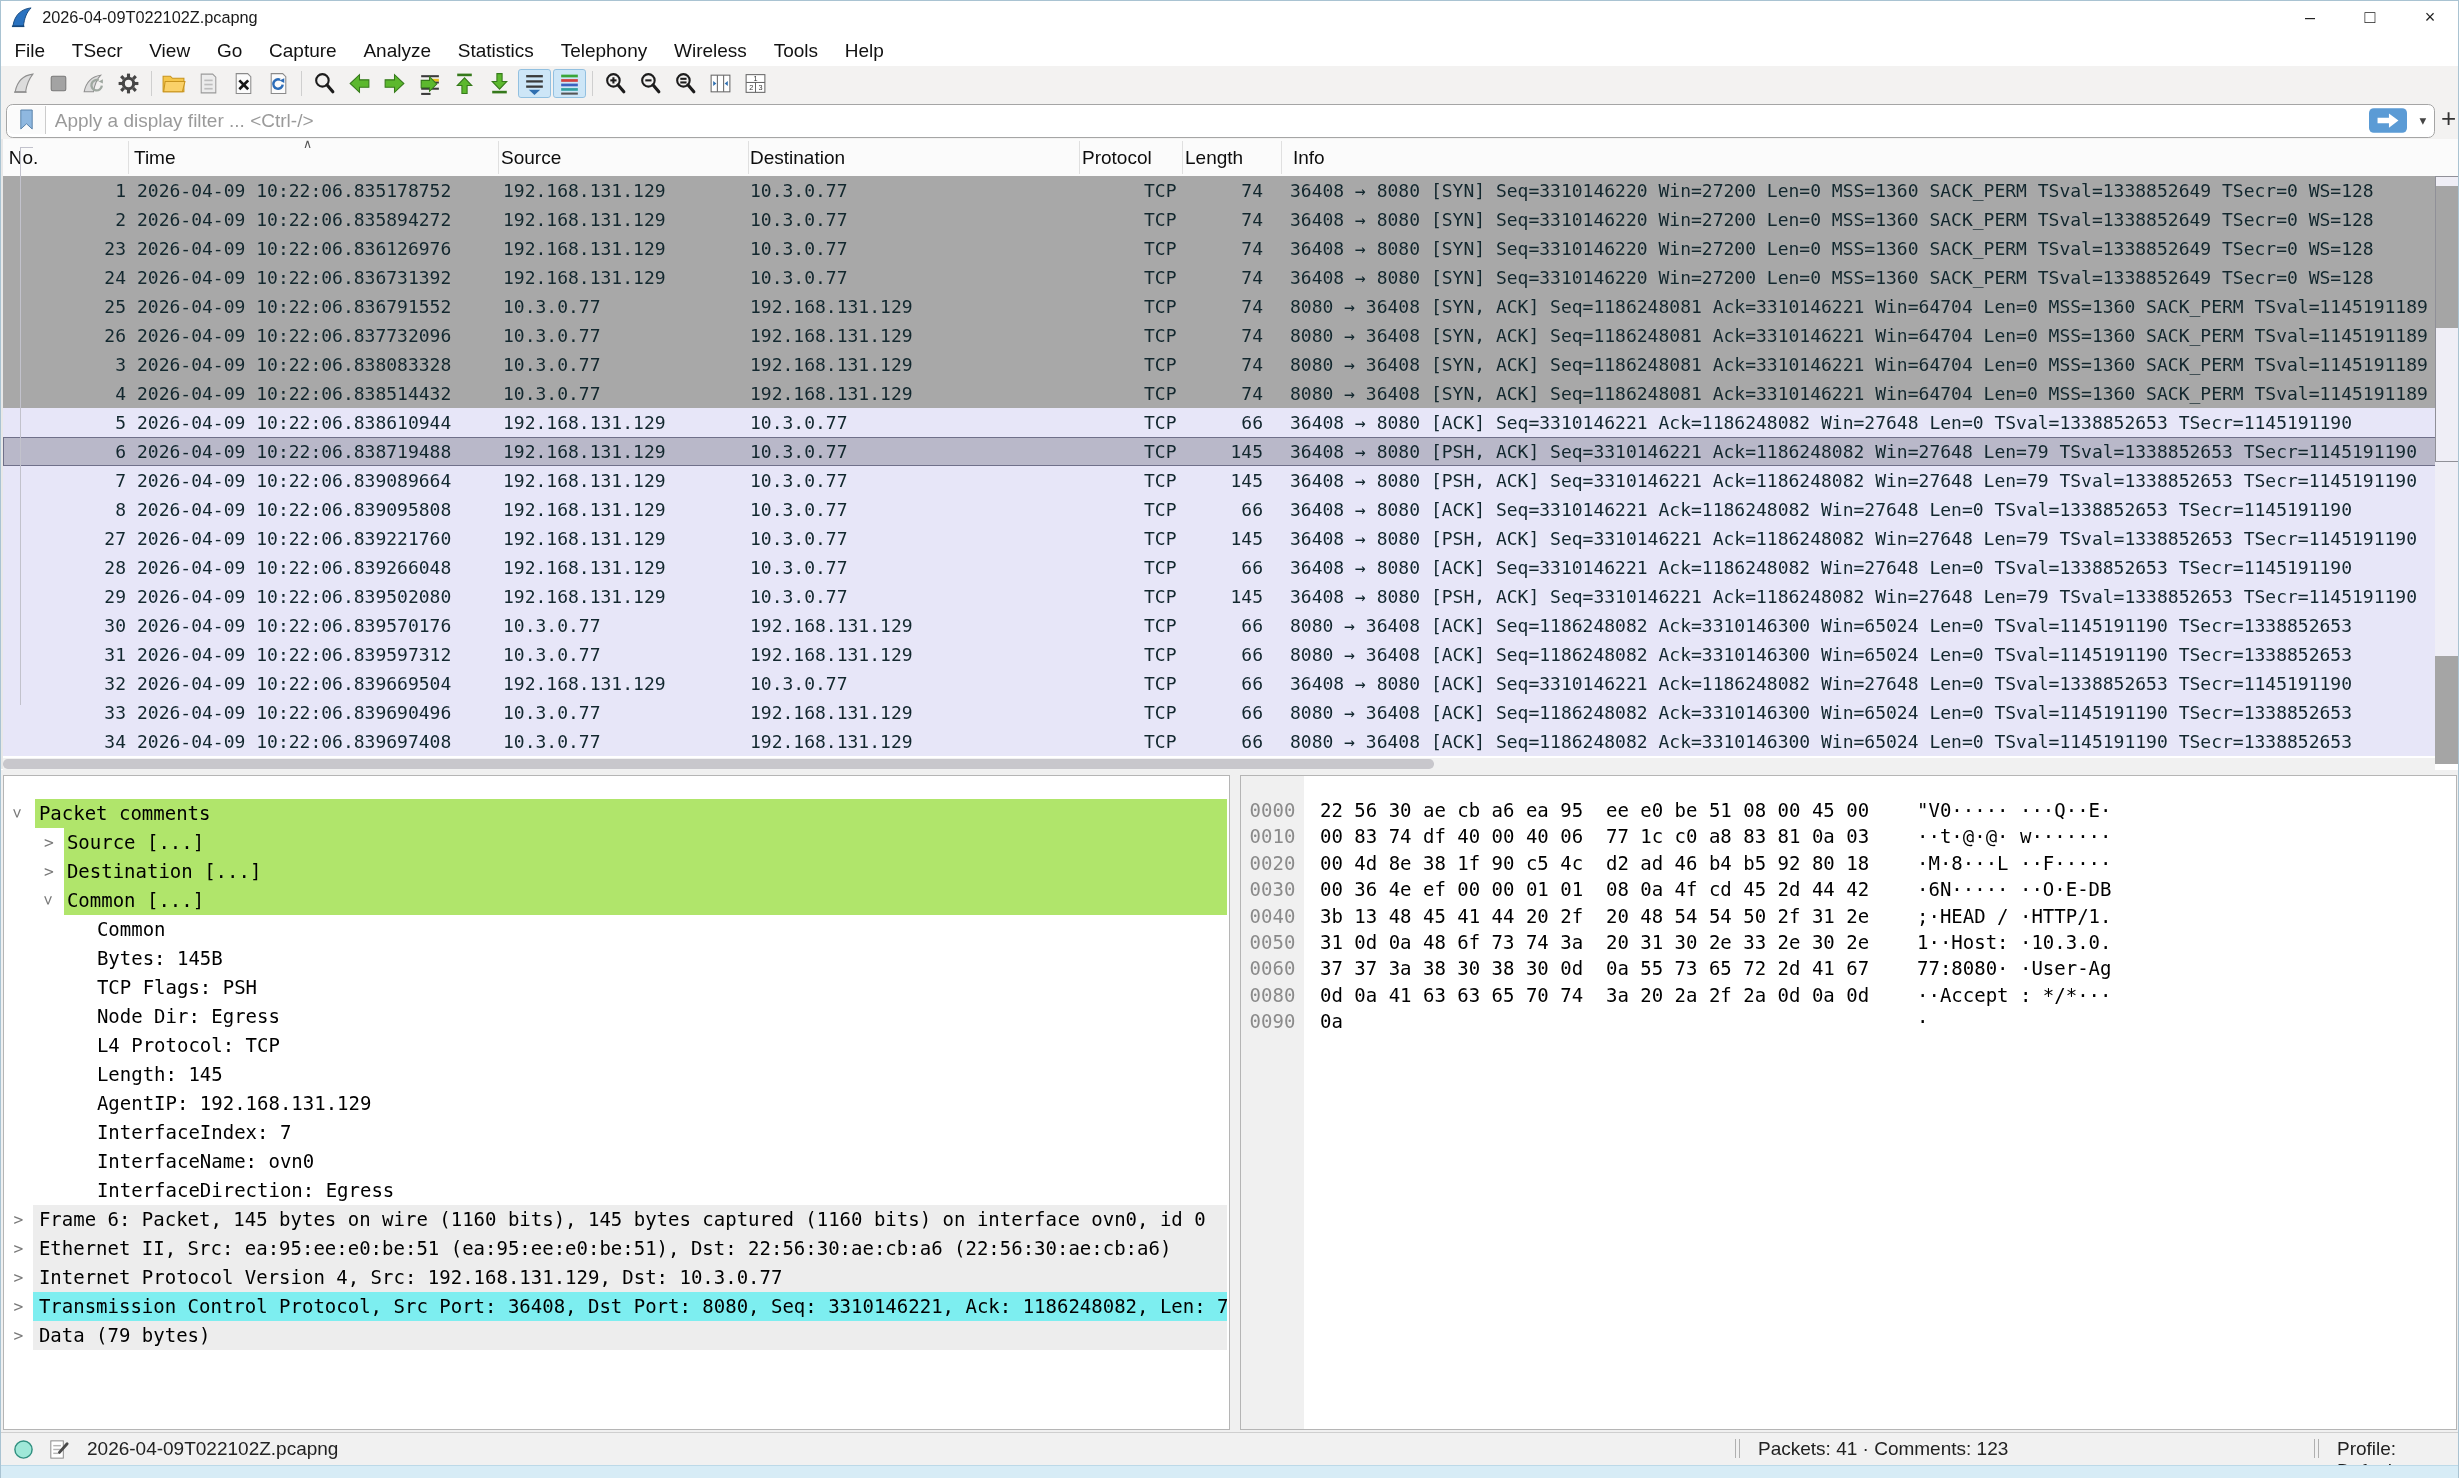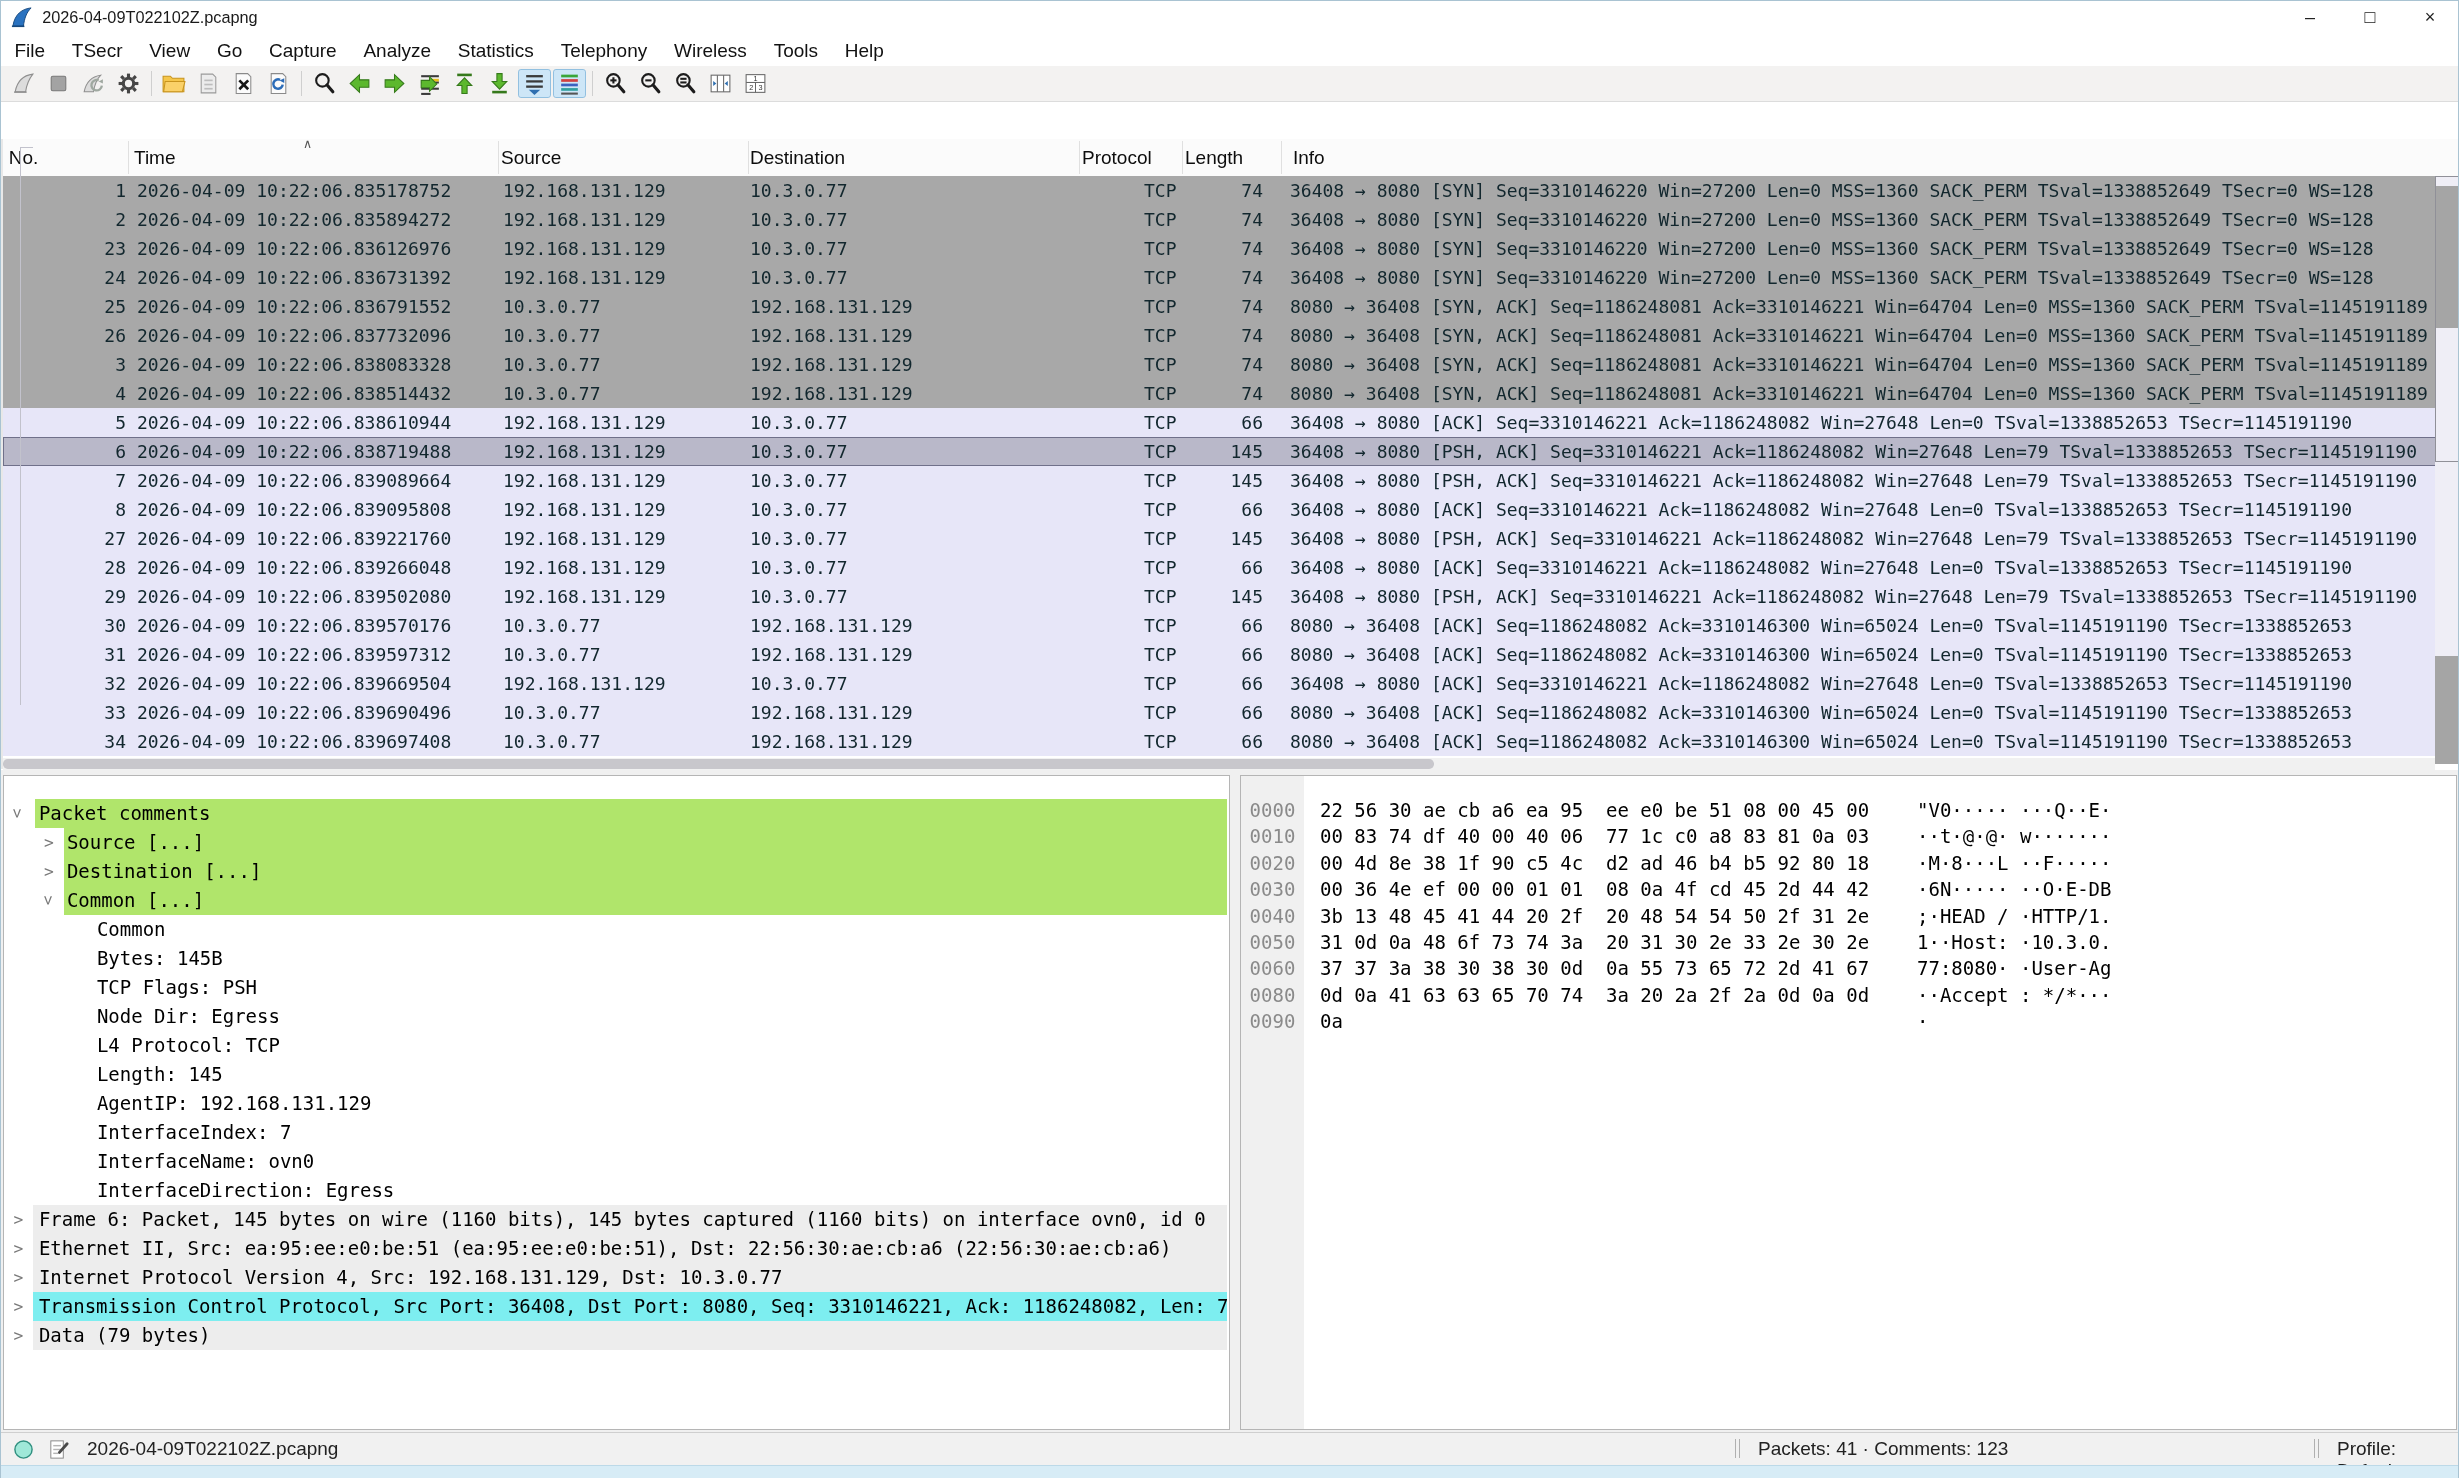--- a/index.html
+++ b/index.html
@@ -280,20 +280,38 @@
           <rect x="3" y="3.5" width="18" height="17" fill="#ffffff" stroke="#666"></rect>
           <line x1="3" y1="11" x2="21" y2="11" stroke="#666"></line>
           <line x1="12" y1="11" x2="12" y2="20.5" stroke="#666"></line>
           <text x="10" y="9.5" font-size="7" fill="#333" font-family="sans-serif">1</text>
           <text x="6" y="18.5" font-size="7" fill="#333" font-family="sans-serif">2</text>
           <text x="15" y="18.5" font-size="7" fill="#333" font-family="sans-serif">3</text>
         </svg>
     </div>
   </div>
 
+  <div id="filterbar">
+    <div id="filterbox">
+      <div id="bookmarkbox">
+        <svg width="19" height="23" viewBox="0 0 20 24">
+            <path d="M4 2 h12 v20 l-6 -5.5 l-6 5.5 Z" fill="#8fb8e0" stroke="#5580a8"></path>
+          </svg>
+      </div>
+      <input id="filterinput" value="" placeholder="Apply a display filter ... &lt;Ctrl-/&gt;" style="">
+      <div id="applybtn">
+        <svg width="38" height="25" viewBox="0 0 40 26">
+            <rect x="0" y="0" width="40" height="26" rx="5" fill="#5b9bd5"></rect>
+            <polygon points="9,10 21,10 21,5.5 31,13 21,20.5 21,16 9,16" fill="#ffffff"></polygon>
+          </svg>
+      </div>
+      <div id="applydrop">▾</div>
+    </div>
+    <div id="addfilterbtn">+</div>
+  </div>
 
   <div id="packetlist">
     <div id="plheader">
       <span id="sortind">∧</span>
     <span class="hlabel" style="left: 5.8px;">No.</span>
         <span class="hlabel" style="left: 131px; text-align: center;">Time</span>
         <span class="hlabel" style="left: 498px;">Source</span>
         <span class="hlabel" style="left: 747px;">Destination</span>
         <span class="hlabel" style="left: 1079px;">Protocol</span>
         <span class="hlabel" style="left: 1182px;">Length</span>

